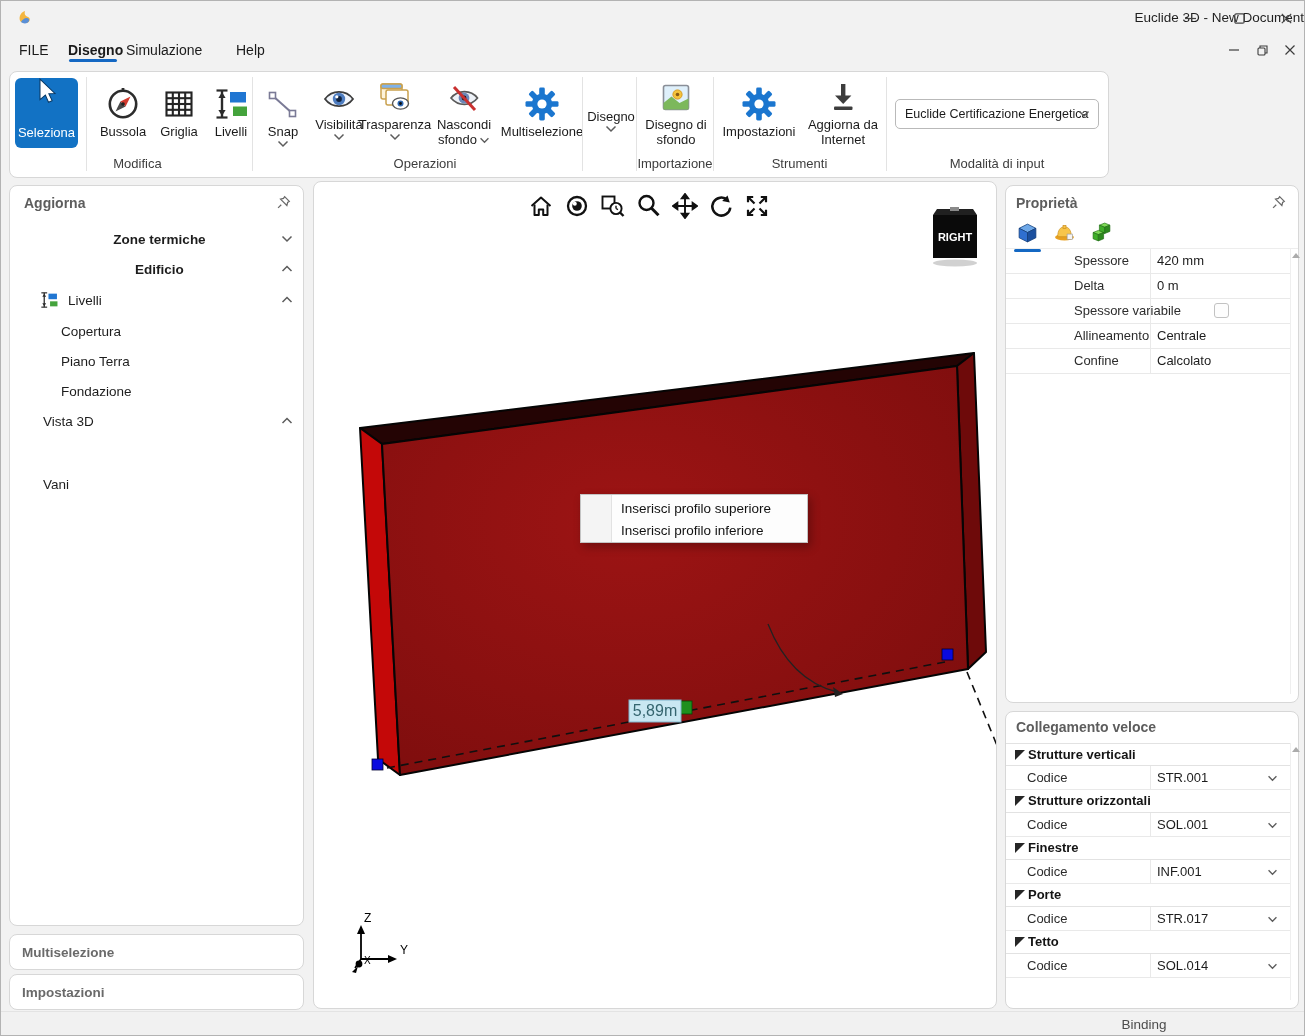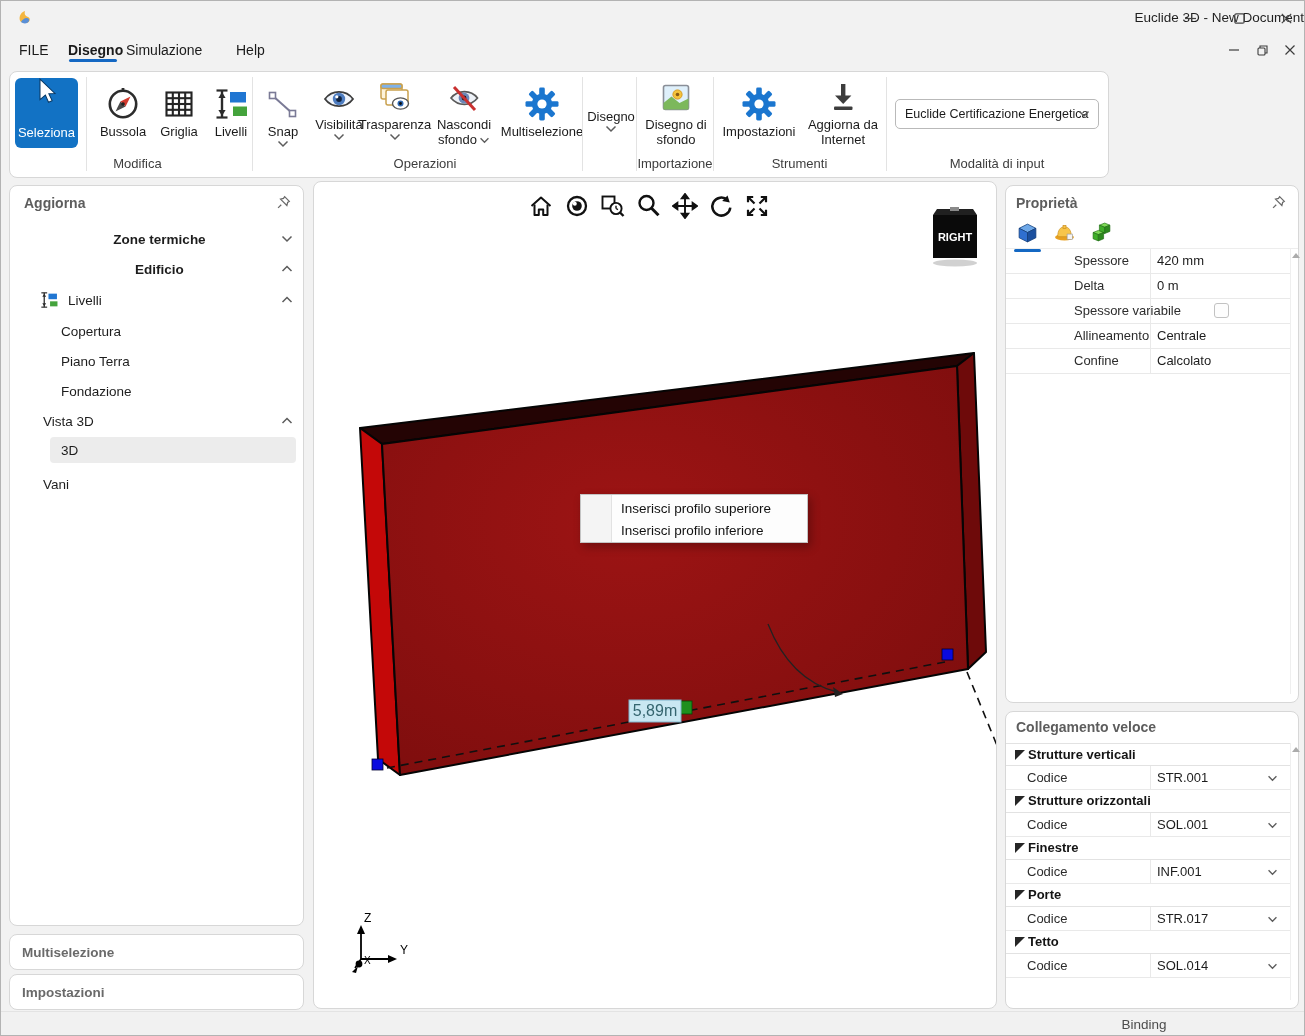--- a/index.html
+++ b/index.html
@@ -401,25 +401,20 @@
         <span>Fondazione</span>
       </div>
     <div class="trow" style="left:33px;top:222px;right:8px">
       <span>Vista 3D</span>
       <span class="chevslot" style="left:238px">
           <svg width="12" height="8">
             <use href="#sym-chevup"></use>
           </svg>
         </span>
     </div>
-    <div class="selrow">
-      <div class="trow" style="left:11px;top:0">
-          <span>3D</span>
-        </div>
-    </div>
     <div class="trow" style="left:33px;top:285px">
         <span>Vani</span>
       </div>
   </div>
 
   <div class="lbar" style="top:933px">
       <span>Multiselezione</span>
     </div>
   <div class="lbar" style="top:973px">
       <span>Impostazioni</span>

